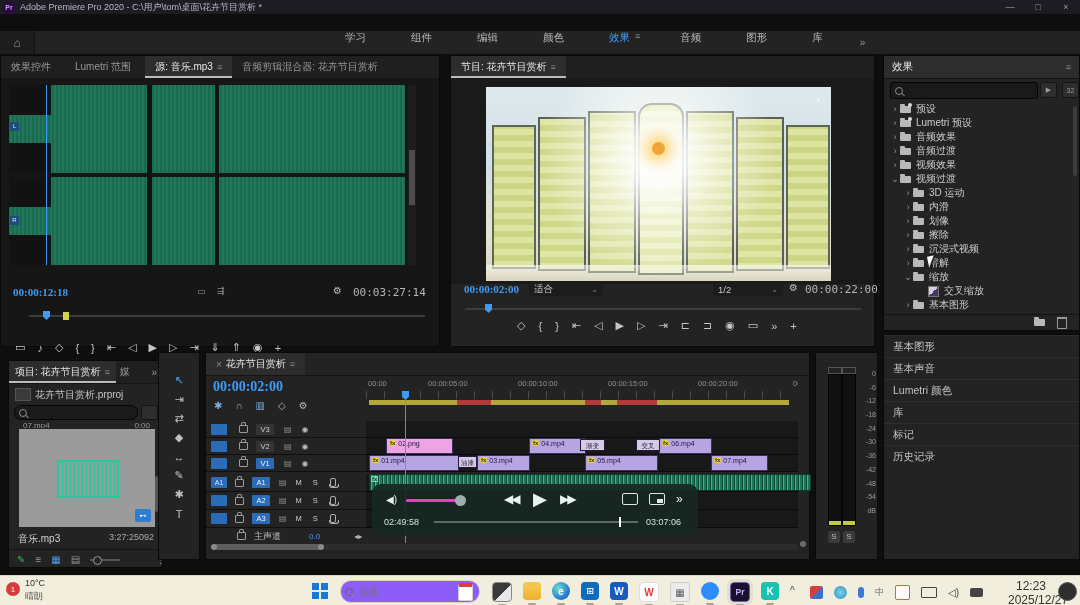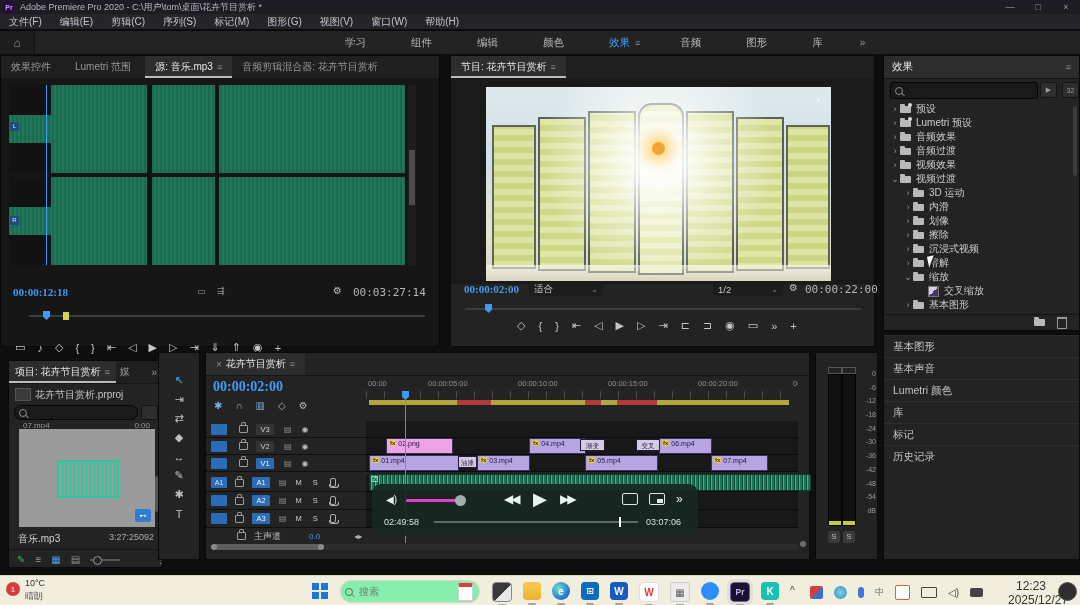--- a/index.html
+++ b/index.html
@@ -9,21 +9,21 @@
   
   .titlebar{position:absolute;left:0;top:0;width:1080px;height:14px;background:#1c1c22;display:flex;align-items:center;font-size:9px;color:#b9b9c5;}
   .prlogo{width:12px;height:11px;margin:0 5px 0 3px;background:#2a0a3e;color:#b9a0f0;font-size:7px;font-weight:bold;display:flex;align-items:center;justify-content:center;border-radius:1px;}
   .wincontrols{margin-left:auto;display:flex;}
   .wc{width:28px;text-align:center;font-size:9px;color:#9a9aa5;}
   .menubar{position:absolute;left:0;top:14px;width:1080px;height:15px;background:#242429;display:flex;align-items:center;font-size:10px;color:#c4c4cc;border-bottom:2px solid #0a0a0a;}
   .menu-item{padding:0 9px;}
   .wsbar{position:absolute;left:0;top:31px;width:1080px;height:23px;background:#232323;display:flex;align-items:center;}
   .home{width:34px;height:23px;background:#1d1d1d;color:#9a9a9a;font-size:12px;display:flex;align-items:center;justify-content:center;border-right:1px solid #101010;}
   .wstabs{display:flex;margin-left:290px;gap:0;font-size:10.5px;}
-  .wstab{padding:0 20px;color:#b5b5b5;display:flex;gap:5px;align-items:center;height:23px;}
+  .wstab{padding:0 20px;color:#b5b5b5;display:flex;gap:5px;height:23px;}
   .wstab.active{color:#3e9bf4;}
   .wsof{margin-left:12px;color:#9a9a9a;font-size:10px;}
   
   .panel{position:absolute;background:#232323;border:1px solid #090909;box-sizing:border-box;}
   .ptabs{height:22px;background:#1f1f1f;display:flex;align-items:center;font-size:10px;color:#969696;white-space:nowrap;overflow:hidden;border-bottom:1px solid #141414;}
   .ptab{padding:0 10px;height:22px;display:flex;align-items:center;gap:4px;}
   .ptab.active{background:#2d2d2d;color:#e6e6e6;box-shadow:inset 0 -2px 0 #bcbcbc;}
   .pmenu{color:#8a8a8a;font-size:9px;}
   .tc{color:#3e9bf4;font-family:Liberation Serif, serif;font-weight:bold;}
   .tcg{color:#b4b4b4;font-family:"DejaVu Sans Mono","Liberation Mono",monospace;}
@@ -87,32 +87,20 @@
   <div class="titlebar">
     <span class="prlogo">Pr</span>
     <span>Adobe Premiere Pro 2020 - C:\用户\tom\桌面\花卉节目赏析 *</span>
     <span class="wincontrols">
         <span class="wc">—</span>
         <span class="wc">□</span>
         <span class="wc">×</span>
       </span>
   </div>
 
-  <div class="menubar">
-
-  <span class="menu-item">文件(F)</span>
-      <span class="menu-item">编辑(E)</span>
-      <span class="menu-item">剪辑(C)</span>
-      <span class="menu-item">序列(S)</span>
-      <span class="menu-item">标记(M)</span>
-      <span class="menu-item">图形(G)</span>
-      <span class="menu-item">视图(V)</span>
-      <span class="menu-item">窗口(W)</span>
-      <span class="menu-item">帮助(H)</span>
-    </div>
 
   <div class="wsbar">
     <span class="home">⌂</span>
     <div class="wstabs">
 
     <span class="wstab">
           <span>学习</span>
           <span class="pmenu"></span>
         </span>
         <span class="wstab">
@@ -692,21 +680,21 @@
     <div class="abs" style="left:25px;top:2px;font-size:9px;color:#333;">10°C</div>
     <div class="abs" style="left:25px;top:14px;font-size:9px;color:#555;">晴朗</div>
 
     <div class="abs" style="left:312px;top:7px;width:16px;height:16px;display:grid;grid-template-columns:7px 7px;grid-template-rows:7px 7px;gap:2px;">
       <span style="background:#1a78d6;"></span>
         <span style="background:#1a78d6;"></span>
         <span style="background:#1a78d6;"></span>
         <span style="background:#1a78d6;"></span>
     </div>
 
-    <div class="abs" style="left:340px;top:4px;width:138px;height:21px;background:#86efac;border:1px solid #ddd8c6;border-radius:11px;display:flex;align-items:center;">
+    <div class="abs" style="left:340px;top:4px;width:138px;height:21px;background:#8b5cf6;border:1px solid #ddd8c6;border-radius:11px;display:flex;align-items:center;">
       <span class="mag" style="border-color:#666;"></span>
       <input style="border: none; outline: none; width: 80px; font-size: 10px; background: transparent; font-family: inherit;" placeholder="搜索">
       <div style="margin-left:auto;margin-right:6px;width:13px;height:13px;background:#fff;border:1px solid #d0d0d0;border-top:4px solid #d84040;border-radius:2px;"></div>
     </div>
 
     <div class="abs" style="left:492px;top:6px;display:flex;gap:11px;">
 
     <div class="ticon tv">
           <span></span>
           <span class="runbar"></span>

